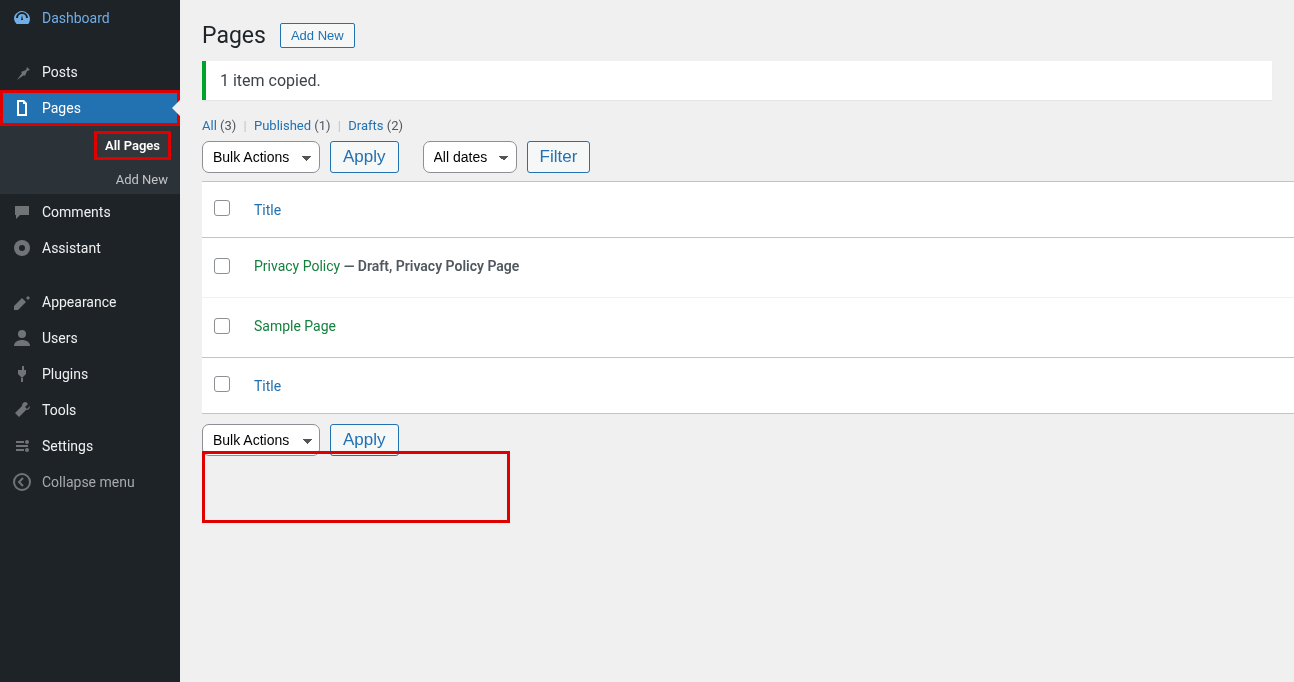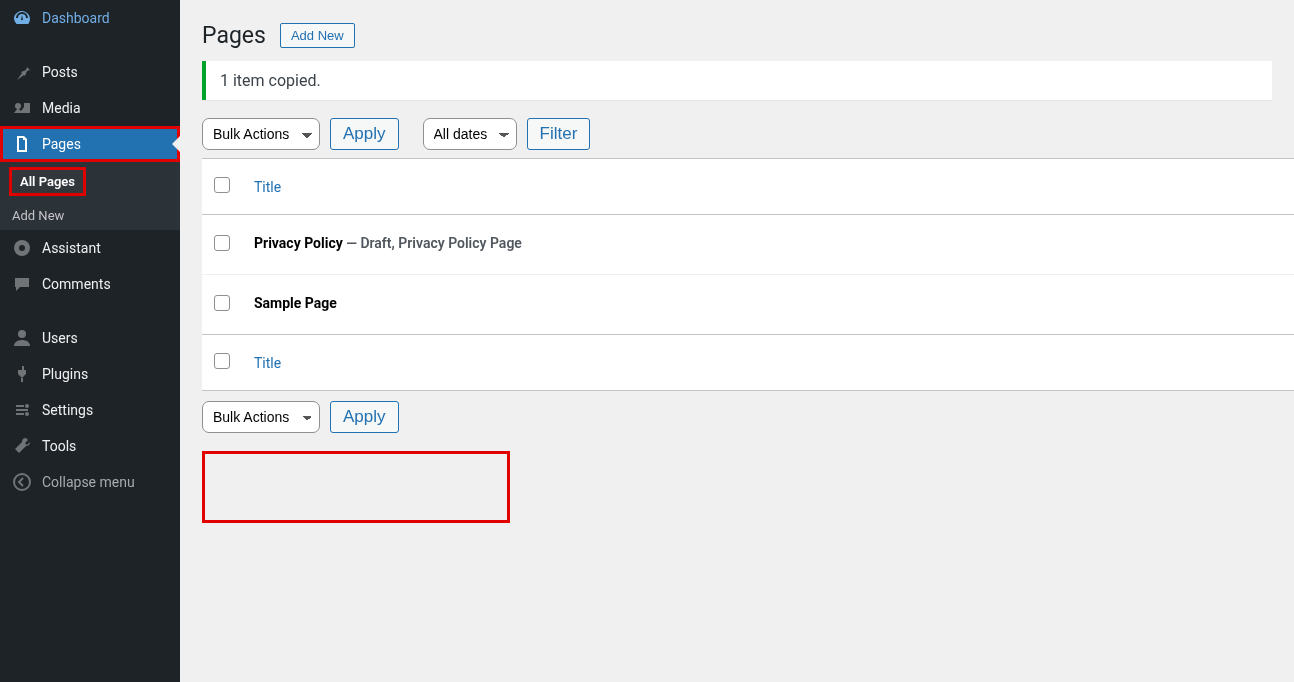--- a/index.html
+++ b/index.html
@@ -1,18 +1,18 @@
 <!DOCTYPE html>
 <html><head>
 <meta charset="utf-8">
 <style>
   * { box-sizing: border-box; margin: 0; padding: 0; }
   body { font-family: -apple-system, BlinkMacSystemFont, "Segoe UI", Roboto, sans-serif; font-size: 14px; color: #3c434a; background: #f0f0f1; width: 1294px; height: 682px; overflow: hidden; display: flex; }
   
-  .sidebar { width: 180px; background: #1d2327; color: #f0f0f1; flex-shrink: 0; display: flex; flex-direction: column; }
+  .sidebar { width: 180px; background: #1d2327; color: #f0f0f1; flex-shrink: 0; display: flex; flex-direction: column; text-align: right; }
   .menu-item { display: flex; align-items: center; gap: 10px; padding: 8px 12px; color: #f0f0f1; cursor: pointer; font-size: 14px; position: relative; }
   .menu-item .icon { width: 20px; height: 20px; display: inline-flex; align-items: center; justify-content: center; opacity: 0.6; }
   .menu-item .icon svg { fill: #a7aaad; width: 20px; height: 20px; }
   .menu-item.dashboard { color: #72aee6; }
   .menu-item.dashboard .icon svg { fill: #72aee6; opacity: 1; }
   .menu-item.dashboard .icon { opacity: 1; }
   .menu-item.current { background: #2271b1; color: #fff; }
   .menu-item.current .icon svg { fill: #fff; }
   .menu-item.current .icon { opacity: 1; }
   .menu-item.current::after { content:""; position:absolute; right:0; top:50%; margin-top:-8px; border:8px solid transparent; border-right-color:#f0f0f1; }
@@ -33,21 +33,21 @@
   .subsubsub .sep { color:#c3c4c7; padding:0 4px; }
   .tablenav { display:flex; align-items:center; gap:10px; padding:0 22px 8px 22px; }
   select.bulk { height:32px; border:1px solid #8c8f94; background:#fff; padding:0 28px 0 10px; font-size:14px; border-radius:7px; appearance:none; background-image: linear-gradient(45deg, transparent 50%, #555 50%), linear-gradient(135deg, #555 50%, transparent 50%); background-position: right 12px top 14px, right 7px top 14px; background-size:5px 5px,5px 5px; background-repeat:no-repeat; }
   .btn-secondary { height:32px; border:1px solid #2271b1; color:#2271b1; background:#f6f7f7; padding:0 12px; font-size:17px; cursor:pointer; border-radius:3px; }
   table.pages { width: calc(100% - 22px); margin-left:22px; border-collapse: collapse; background:#fff; border-top:1px solid #c3c4c7; border-bottom:1px solid #c3c4c7; }
   table.pages thead th, table.pages tfoot th { text-align:left; padding:18px 12px; font-weight:400; color:#2271b1; font-size:14px; border-bottom:1px solid #c3c4c7; }
   table.pages tfoot th { border-top:1px solid #c3c4c7; border-bottom:none; }
   table.pages th.cbcol, table.pages td.cbcol { width:34px; text-align:center; }
   table.pages tbody td { padding:20px 12px; vertical-align:top; font-size:14px; }
   table.pages tbody tr { border-bottom:1px solid #eef0f1; }
-  .row-title { color:#000000; font-weight:700; text-decoration:none; cursor:pointer; }
+  .row-title { color:#15803d; font-weight:400; text-decoration:none; cursor:pointer; }
   .row-state { color:#50575e; font-weight:600; }
   input[type=checkbox].cb { width:16px; height:16px; border:1px solid #8c8f94; border-radius:3px; appearance:none; background:#fff; cursor:pointer; }
   .hl-row { position:absolute; border:3px solid #e00000; pointer-events:none; }
   .bottom-nav { padding:10px 22px; display:flex; gap:10px; align-items:center; }
 </style>
 </head>
 <body>
 
 <div class="sidebar">
   <div class="menu-item dashboard">
@@ -60,115 +60,121 @@
   </div>
   <div class="menu-sep"></div>
   <div class="menu-item">
     <span class="icon">
         <svg viewBox="0 0 20 20">
           <path d="M12 2l6 6-3 1-2 5-3-3-5 7 7-5-3-3 5-2 1-3-3-3z"></path>
         </svg>
       </span>
     <span>Posts</span>
   </div>
-  <div class="menu-item">
-    <span class="icon">
-        <svg viewBox="0 0 20 20">
-          <circle cx="6" cy="8" r="3"></circle>
-          <path d="M9 5h9v10H2l4-5 3 3 3-4v-4z"></path>
-        </svg>
-      </span>
-    <span>Media</span>
-  </div>
   <div class="menu-item current hl-red-thick">
     <span class="icon">
         <svg viewBox="0 0 20 20">
           <path d="M5 2h7l3 3v13H5V2zm2 2v12h6V6h-2V4H7z"></path>
         </svg>
       </span>
     <span>Pages</span>
   </div>
   <div class="submenu">
     <div style="padding:6px 10px;">
       <span class="hl-red-sub">All Pages</span>
     </div>
     <div class="sub-item">Add New</div>
   </div>
   <div class="menu-item">
     <span class="icon">
         <svg viewBox="0 0 20 20">
+          <path d="M3 4h14v9H8l-4 4v-4H3V4z"></path>
+        </svg>
+      </span>
+    <span>Comments</span>
+  </div>
+  <div class="menu-item">
+    <span class="icon">
+        <svg viewBox="0 0 20 20">
           <circle cx="10" cy="10" r="8"></circle>
           <circle cx="10" cy="10" r="3" fill="#1d2327"></circle>
         </svg>
       </span>
     <span>Assistant</span>
   </div>
-  <div class="menu-item">
-    <span class="icon">
-        <svg viewBox="0 0 20 20">
-          <path d="M3 4h14v9H8l-4 4v-4H3V4z"></path>
-        </svg>
-      </span>
-    <span>Comments</span>
-  </div>
   <div class="menu-sep"></div>
+  <div class="menu-item">
+    <span class="icon">
+        <svg viewBox="0 0 20 20">
+          <path d="M2 14l8-8 4 4-8 8H2v-4zm12-8l2-2 2 2-2 2-2-2z"></path>
+        </svg>
+      </span>
+    <span>Appearance</span>
+  </div>
   <div class="menu-item">
     <span class="icon">
         <svg viewBox="0 0 20 20">
           <circle cx="10" cy="6" r="4"></circle>
           <path d="M2 18c0-4 4-6 8-6s8 2 8 6H2z"></path>
         </svg>
       </span>
     <span>Users</span>
   </div>
   <div class="menu-item">
     <span class="icon">
         <svg viewBox="0 0 20 20">
           <path d="M8 2v4H6v4l4 4 4-4V6h-2V2h-2v4h-2V2H8zM9 14v4h2v-4H9z"></path>
         </svg>
       </span>
     <span>Plugins</span>
+  </div>
+  <div class="menu-item">
+    <span class="icon">
+        <svg viewBox="0 0 20 20">
+          <path d="M14 2a4 4 0 00-4 4l-7 7 4 4 7-7a4 4 0 004-4l-3 3-2-2 3-3-2-2z"></path>
+        </svg>
+      </span>
+    <span>Tools</span>
   </div>
   <div class="menu-item">
     <span class="icon">
         <svg viewBox="0 0 20 20">
           <path d="M4 5h8v2H4zM4 9h12v2H4zM4 13h8v2H4z"></path>
           <circle cx="15" cy="6" r="2"></circle>
           <circle cx="15" cy="14" r="2"></circle>
         </svg>
       </span>
     <span>Settings</span>
-  </div>
-  <div class="menu-item">
-    <span class="icon">
-        <svg viewBox="0 0 20 20">
-          <path d="M14 2a4 4 0 00-4 4l-7 7 4 4 7-7a4 4 0 004-4l-3 3-2-2 3-3-2-2z"></path>
-        </svg>
-      </span>
-    <span>Tools</span>
   </div>
   <div class="menu-item" style="color:#a7aaad">
     <span class="icon">
         <svg viewBox="0 0 20 20">
           <circle cx="10" cy="10" r="8" fill="none" stroke="#a7aaad" stroke-width="2"></circle>
           <path d="M11 6l-4 4 4 4" fill="none" stroke="#a7aaad" stroke-width="2"></path>
         </svg>
       </span>
     <span>Collapse menu</span>
   </div>
 </div>
 
 <div class="main">
   <div class="page-header">
     <h1 class="page-title">Pages</h1>
     <button class="btn-addnew">Add New</button>
   </div>
 
   <div class="notice">1 item copied.</div>
 
+  <div class="subsubsub">
+    <a>All</a> <span class="count">(3)</span>
+    <span class="sep">|</span>
+    <a>Published</a> <span class="count">(1)</span>
+    <span class="sep">|</span>
+    <a>Drafts</a> <span class="count">(2)</span>
+  </div>
 
   <div class="tablenav">
     <select class="bulk"><option>Bulk Actions</option></select>
     <button class="btn-secondary">Apply</button>
     <select class="bulk" style="margin-left:14px"><option>All dates</option></select>
     <button class="btn-secondary">Filter</button>
   </div>
 
   <table class="pages">
     <thead>

